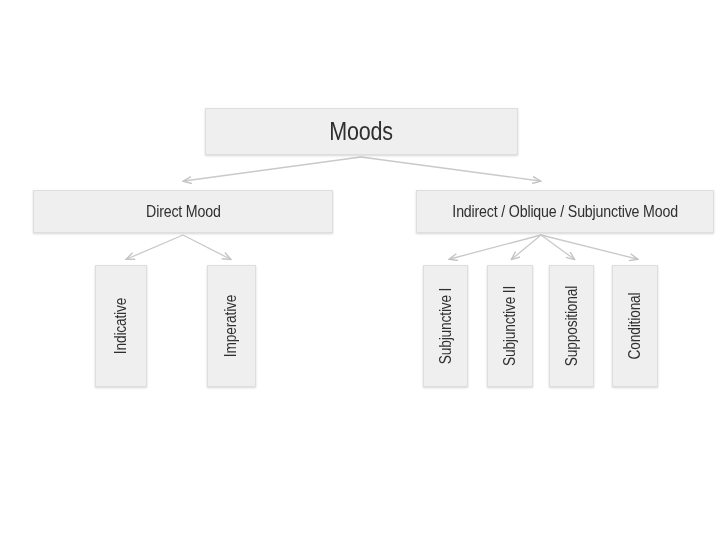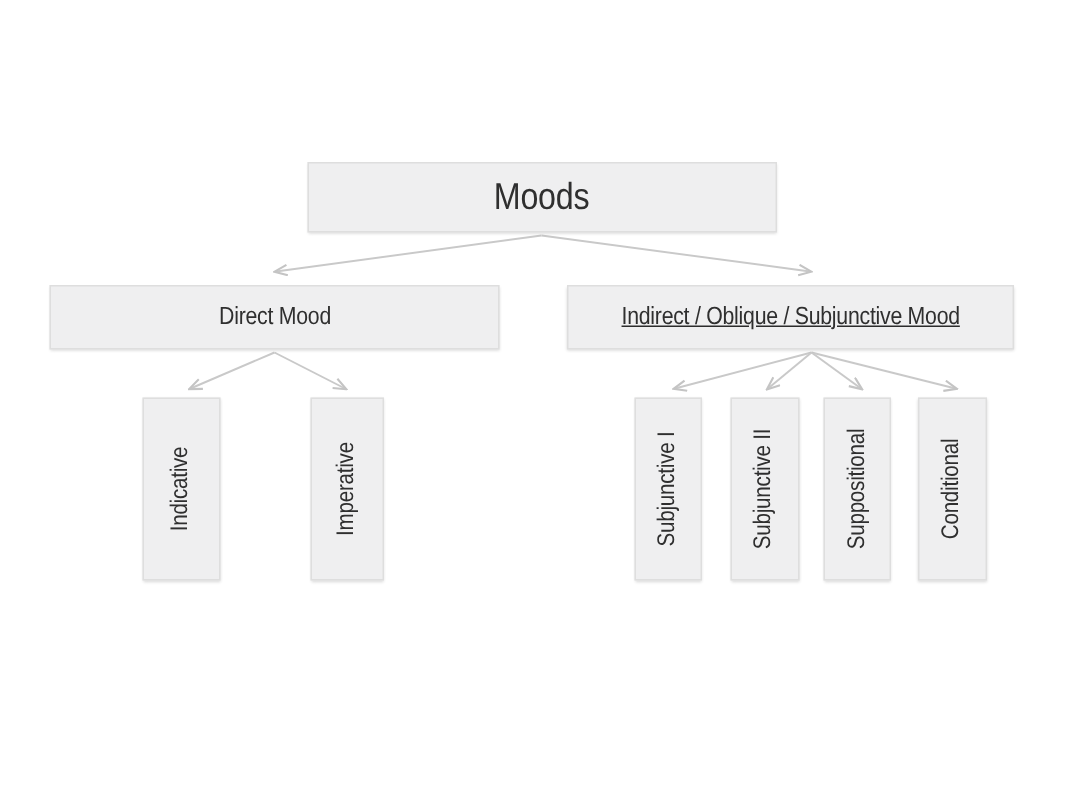--- a/index.html
+++ b/index.html
@@ -54,22 +54,22 @@
     width: 313px; height: 47px;
   }
   #node-root .label { font-size: 25px; }
   
   #node-direct {
     left: 33px; top: 190px;
     width: 300px; height: 43px;
   }
   #node-direct .label { font-size: 16.5px; }
   #node-indirect {
-    left: 378px; top: 190px;
-    width: 298px; height: 43px; text-decoration: underline;
+    left: 416px; top: 190px;
+    width: 298px; height: 43px;
   }
   #node-indirect .label { font-size: 16.5px; }
   
   .leaf {
     top: 265px;
     height: 122px;
   }
   .leaf .label {
     font-size: 16px;
     transform: rotate(-90deg) scaleX(0.86);

